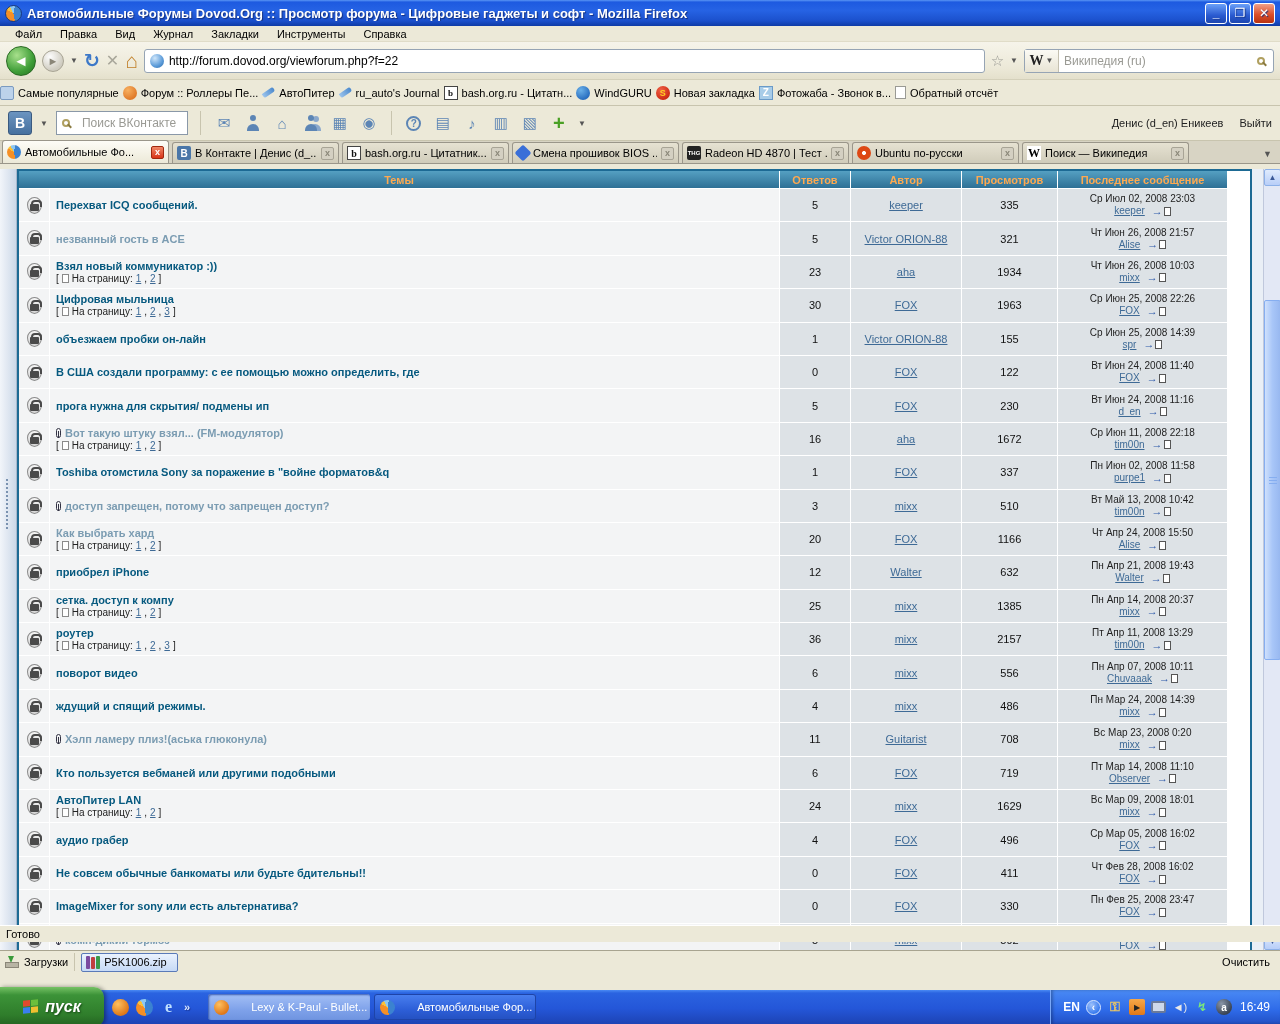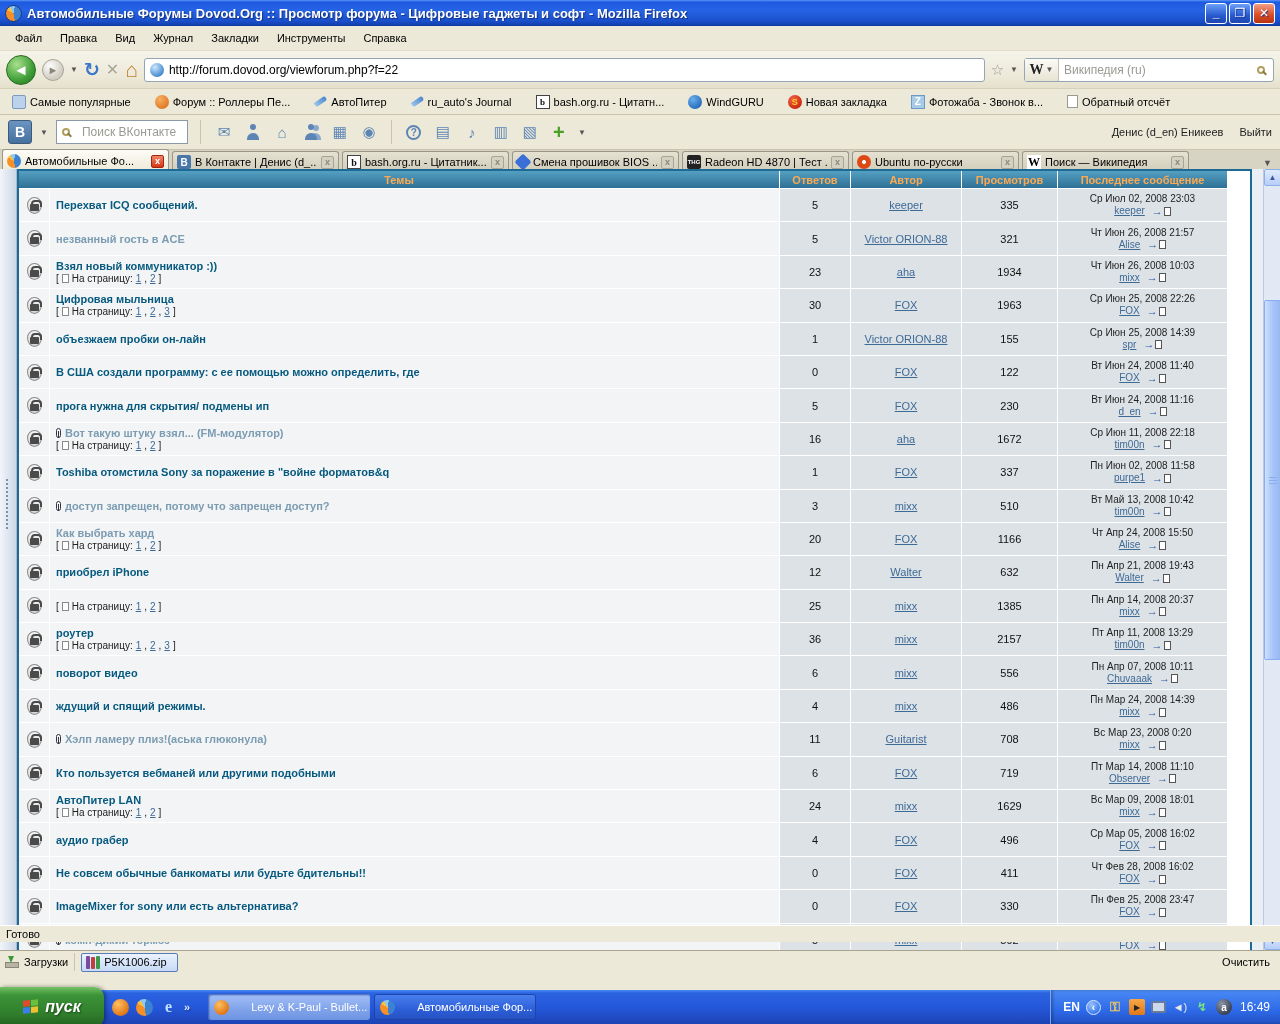--- a/index.html
+++ b/index.html
@@ -14,21 +14,21 @@
   .ffico{width:17px;height:17px;border-radius:50%;display:inline-block;margin-right:5px;flex:0 0 auto;
     background:conic-gradient(from 170deg,#f58f26 0 130deg,#f9c13a 130deg 160deg,#8ec7f0 160deg 200deg,#3b82d0 200deg 360deg);
     border:1px solid #1a3a7c;}
   .wbtns{display:flex;gap:2px;}
   .wbtn{width:22px;height:21px;border-radius:3px;border:1px solid #fff;display:flex;align-items:center;justify-content:center;
     color:#fff;font-weight:bold;font-size:12px;background:linear-gradient(180deg,#6aa0f8,#2a5ad0 60%,#1c46b0);}
   .wbtn.close{background:linear-gradient(180deg,#f0a088,#dd4f2a 55%,#b83210);}
   .wbtn span{line-height:10px;}
 
   
-  .menubar{height:25px;background:#ece9d8;display:flex;align-items:center;padding-left:6px;border-bottom:1px solid #e0dcc8;}
+  .menubar{height:16px;background:#ece9d8;display:flex;align-items:center;padding-left:6px;border-bottom:1px solid #e0dcc8;}
   .menuitem{padding:2px 9px;color:#000;}
 
   
   .navbar{height:38px;background:linear-gradient(180deg,#f6f4ea,#ece9d8 70%,#e4e0cc);display:flex;align-items:center;padding:0 6px;gap:6px;border-bottom:1px solid #d4d0ba;}
   .backbtn{width:30px;height:30px;border-radius:50%;background:radial-gradient(circle at 35% 30%,#a8e08c,#3f9e38 60%,#22701e);border:1px solid #2a6a24;
     color:#fff;font-weight:bold;font-size:15px;display:flex;align-items:center;justify-content:center;}
   .fwdbtn{width:22px;height:22px;border-radius:50%;background:radial-gradient(circle at 35% 30%,#fdfdfd,#cfccc0 70%);border:1px solid #a8a494;
     color:#8a8678;font-weight:bold;font-size:11px;display:flex;align-items:center;justify-content:center;}
   .dropcaret{color:#555;font-size:8px;}
   .navglyph{font-size:19px;font-weight:bold;color:#3c78c8;line-height:20px;}
@@ -39,21 +39,21 @@
   .urltext{flex:1;font-size:12px;color:#000;white-space:nowrap;overflow:hidden;}
   .star{font-size:15px;color:#9a9a94;}
   .searchbox{width:250px;height:24px;background:#fff;border:1px solid #96a4b4;border-radius:3px;display:flex;align-items:center;}
   .engine{width:34px;height:22px;background:linear-gradient(180deg,#fbfaf4,#e8e4d4);border-right:1px solid #c4c0b0;display:flex;align-items:center;justify-content:center;gap:2px;
     font-family:"Liberation Serif",serif;font-weight:bold;font-size:14px;color:#222;}
   .searchtext{flex:1;padding:0 5px;color:#9a9a94;font-size:12px;white-space:nowrap;overflow:hidden;}
   .mag{width:8px;height:8px;border:2px solid #b0a060;border-radius:50%;position:relative;margin-right:8px;}
   .mag::after{content:"";position:absolute;width:5px;height:2px;background:#8a7a40;transform:rotate(45deg);right:-4px;bottom:-2px;}
 
   
-  .bmbar{height:26px;background:#ece9d8;display:flex;align-items:center;padding:0 12px;gap:24px;border-bottom:1px solid #c8c4ae;}
+  .bmbar{height:26px;background:#ece9d8;display:flex;align-items:center;padding:0 0;gap:4px;border-bottom:1px solid #c8c4ae;}
   .bmitem{display:flex;align-items:center;gap:4px;color:#000;white-space:nowrap;}
   .bmico{width:14px;height:14px;flex:0 0 auto;display:flex;align-items:center;justify-content:center;font-size:9px;font-weight:bold;}
   .bi-popular{background:#bcd2ea;border:1px solid #7a9ac0;border-radius:2px;color:#fff;}
   .bi-forum{background:radial-gradient(circle at 35% 30%,#f8b060,#e07b2a 70%);border-radius:50%;color:#fff;}
   .bi-feather{width:13px;height:5px;border-radius:0 4px 4px 4px;background:linear-gradient(90deg,#9cc4ec,#4a88cc);transform:rotate(-35deg);}
   .bi-bash{background:#fff;border:1px solid #444;font-family:"Liberation Serif",serif;color:#111;}
   .bi-wind{background:radial-gradient(circle at 35% 30%,#6ab0e8,#2a6fc0 70%);border-radius:50%;color:#fff;}
   .bi-s{background:radial-gradient(circle at 35% 30%,#f06048,#cc2810 75%);border-radius:50%;color:#ffd020;}
   .bi-z{background:#a8cce8;border:1px solid #6a9ac8;color:#fff;font-size:10px;}
   .bi-page{background:#fff;border:1px solid #9a9a94;width:11px;height:13px;}
@@ -715,20 +715,23 @@
                   <span class="gpg"></span>
                 </span>
               </span>
             </div>
           </div>
           <div class="frow">
             <div class="cell c-ico">
               <span class="lockico"></span>
             </div>
             <div class="cell c-topic">
+              <div class="tline">
+                <span class="ttitle">сетка. доступ к компу</span>
+              </div>
               <div class="pagline">[ <span class="pageico"></span><span>На страницу:</span><span class="plink">1</span>,<span class="plink">2</span> ]</div>
             </div>
             <div class="cell c-num">
               <span>25</span>
             </div>
             <div class="cell c-author">
               <span class="alink">mixx</span>
             </div>
             <div class="cell c-num">
               <span>1385</span>

